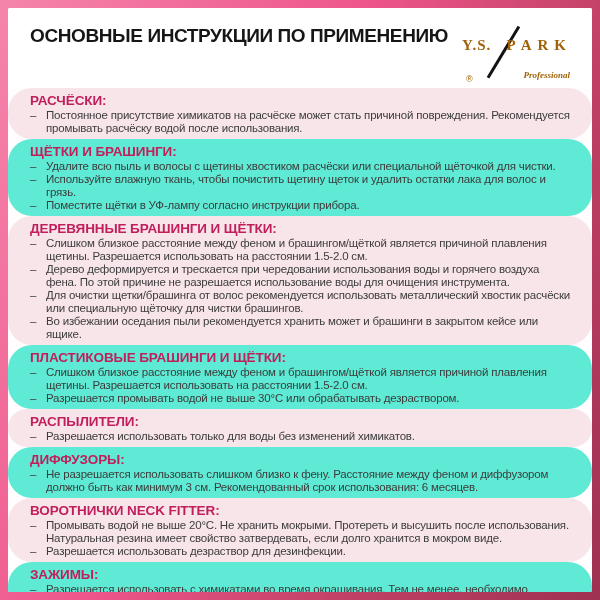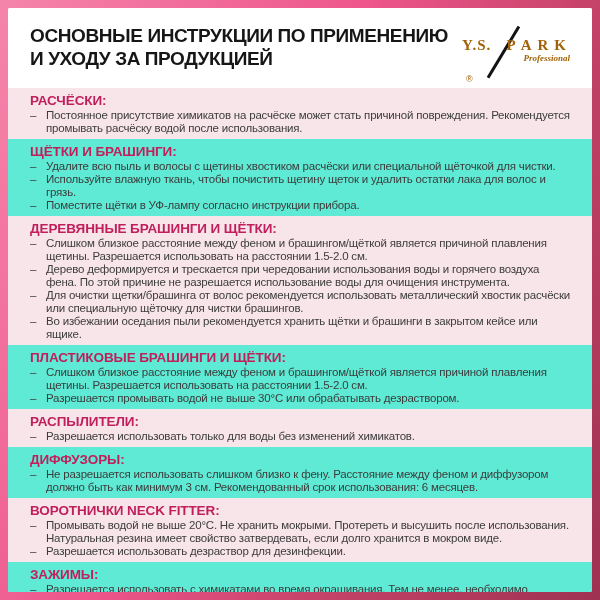--- a/index.html
+++ b/index.html
@@ -31,44 +31,43 @@
   .logo{
     position:relative;width:112px;height:56px;flex:0 0 auto;margin-top:2px;
     font-family:"Liberation Serif","DejaVu Serif",serif;color:#a16207;
   }
   .logo .ys{position:absolute;left:2px;top:11px;font-size:15px;font-weight:700;letter-spacing:1px;}
   .logo .park{position:absolute;right:0;top:11px;font-size:15px;font-weight:700;letter-spacing:6px;}
   .logo .slash{
     position:absolute;left:42px;top:-4px;width:2.5px;height:60px;
     background:#141414;transform:rotate(31deg);transform-origin:center;
   }
-  .logo .prof{position:absolute;right:2px;bottom:19px;font-size:9px;font-weight:700;font-style:italic;}
+  .logo .prof{position:absolute;right:2px;bottom:2px;font-size:9px;font-weight:700;font-style:italic;}
   .logo .reg{position:absolute;left:6px;bottom:-2px;font-size:9px;font-family:"Liberation Sans",sans-serif;}
   
-  .sec{box-sizing:border-box;padding:4.5px 20px 4.5px 22px;flex:0 0 auto;}
+  .sec{box-sizing:border-box;padding:4.5px 20px 4.5px 22px;flex:0 0 auto;border-radius:24px;}
   .sec.pink{background:#f8e5ea;}
   .sec.white{background:#5eead4;}
   .sec h2{
     margin:0 0 1px 0;font-size:13.5px;line-height:15px;font-weight:700;
     color:#c11f5b;letter-spacing:-0.1px;
   }
   .bullet{display:flex;color:#3c3c3c;font-size:11.5px;line-height:13px;letter-spacing:-0.2px;}
   .bullet .dash{flex:0 0 16px;}
   .bullet .btxt{flex:1 1 auto;}
 </style>
 </head>
 <body>
 
 <div class="frame">
   <div class="inner">
 
     <div class="header">
       <h1 class="title">
         <span>ОСНОВНЫЕ ИНСТРУКЦИИ ПО ПРИМЕНЕНИЮ</span>
-        <span>И УХОДУ ЗА ПРОДУКЦИЕЙ</span>
       </h1>
       <div class="logo">
         <span class="ys">Y.S.</span>
         <span class="slash"></span>
         <span class="park">PARK</span>
         <span class="prof">Professional</span>
         <span class="reg">®</span>
       </div>
     </div>
 
@@ -105,21 +104,21 @@
       <div class="bullet">
         <span class="dash">–</span>
         <span class="btxt">Дерево деформируется и трескается при чередовании использования воды и горячего воздуха фена. По этой причине не разрешается использование воды для очищения инструмента.</span>
       </div>
       <div class="bullet">
         <span class="dash">–</span>
         <span class="btxt">Для очистки щетки/брашинга от волос рекомендуется использовать металлический хвостик расчёски или специальную щёточку для чистки брашингов.</span>
       </div>
       <div class="bullet">
         <span class="dash">–</span>
-        <span class="btxt">Во избежании оседания пыли рекомендуется хранить щётки и брашинги в закрытом кейсе или ящике.</span>
+        <span class="btxt">Во избежании оседания пыли рекомендуется хранить может и брашинги в закрытом кейсе или ящике.</span>
       </div>
     </div>
 
     <div class="sec white">
       <h2>ПЛАСТИКОВЫЕ БРАШИНГИ И ЩЁТКИ:</h2>
       <div class="bullet">
         <span class="dash">–</span>
         <span class="btxt">Слишком близкое расстояние между феном и брашингом/щёткой является причиной плавления щетины. Разрешается использовать на расстоянии 1.5-2.0 см.</span>
       </div>
       <div class="bullet">

